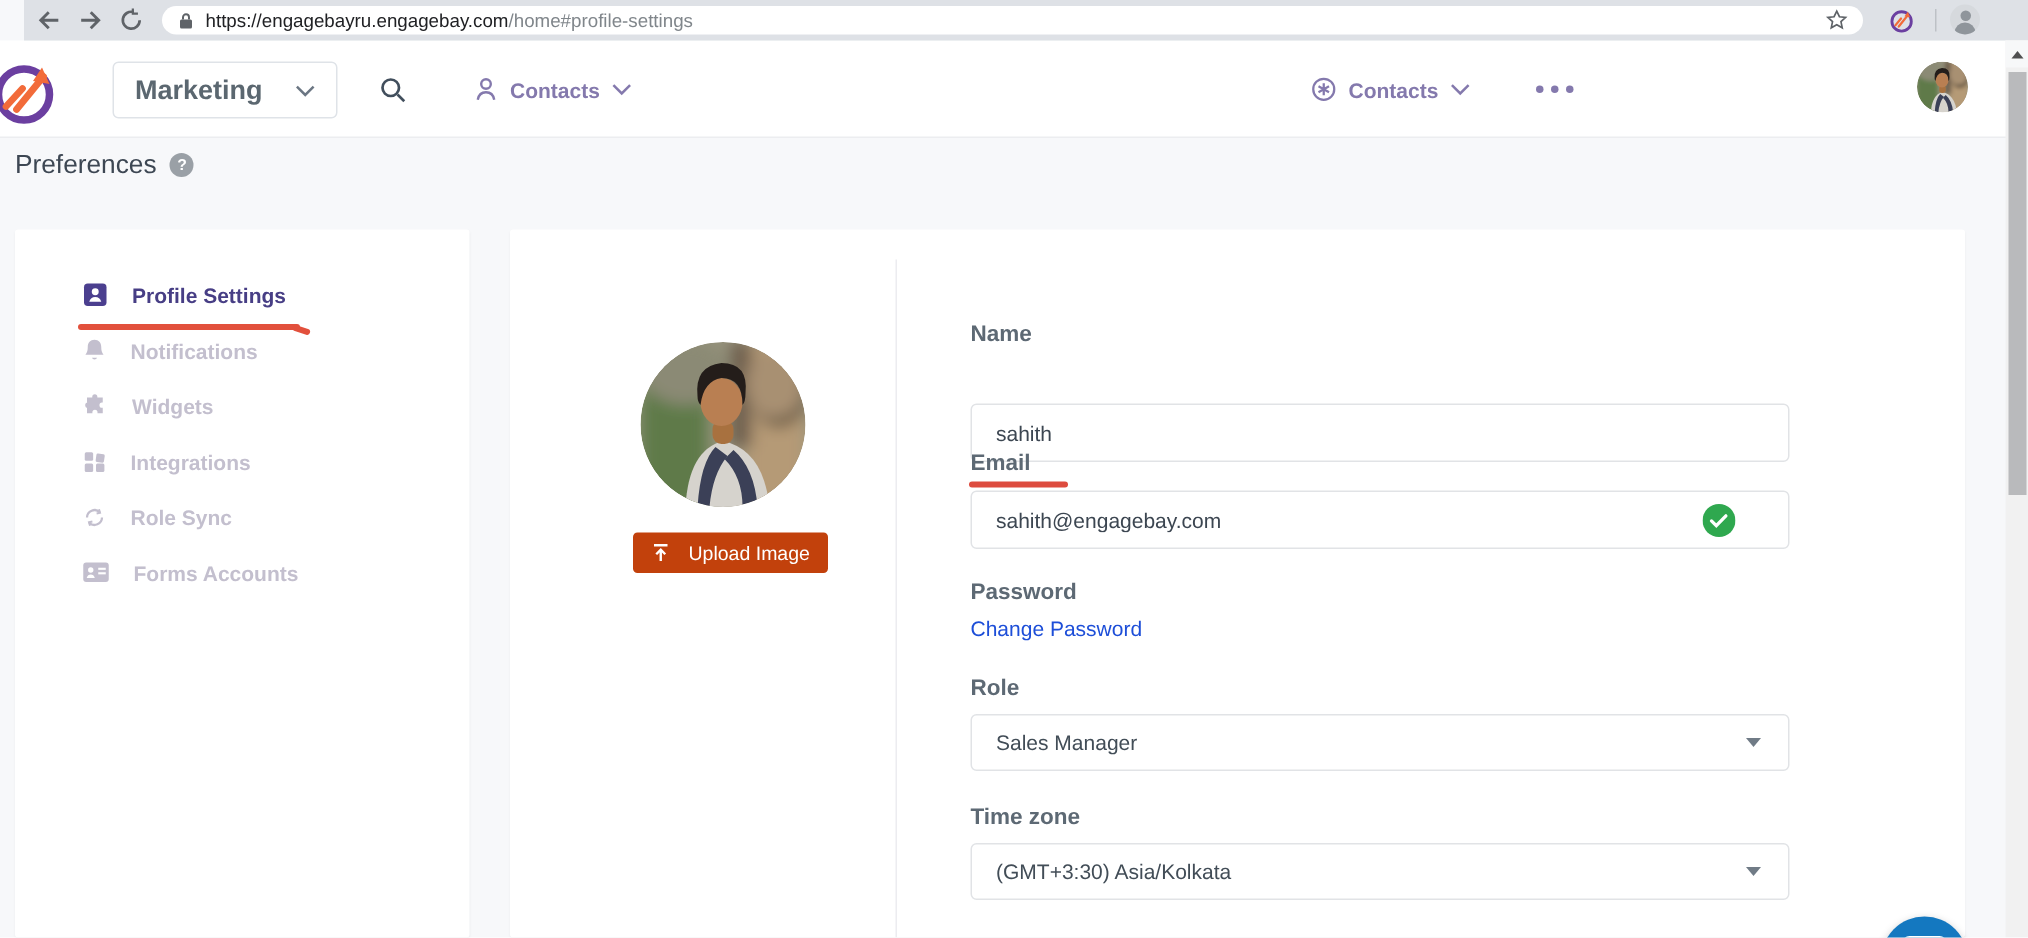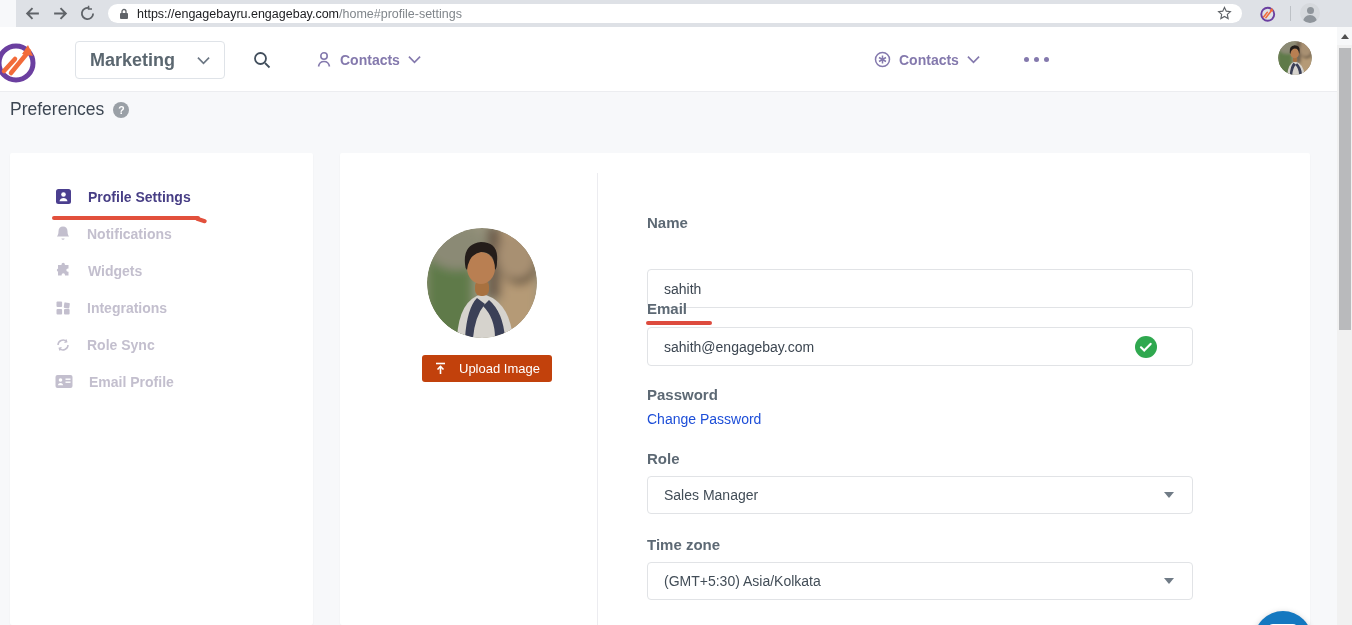--- a/index.html
+++ b/index.html
@@ -269,21 +269,21 @@
       <span>Role Sync</span>
     </div>
     <div class="side-item">
       <svg width="18" height="15" viewBox="0 0 18 15" fill="currentColor">
           <rect x="0.5" y="1" width="17" height="13" rx="2"></rect>
           <circle cx="5.5" cy="6" r="1.8" fill="#fff"></circle>
           <path d="M2.8 11.3c.4-1.6 1.5-2.3 2.7-2.3s2.3.7 2.7 2.3z" fill="#fff"></path>
           <rect x="10.5" y="4.5" width="5" height="1.4" fill="#fff"></rect>
           <rect x="10.5" y="7.5" width="5" height="1.4" fill="#fff"></rect>
         </svg>
-      <span>Email Profile</span>
+      <span>Forms Accounts</span>
     </div>
     <div class="active-underline"></div>
   </div>
 </div>
 
 <div class="card main-card">
   <div class="v-divider"></div>
 
   <div class="profile-photo">
     <svg width="110" height="110" viewBox="0 0 110 110">
@@ -317,21 +317,21 @@
   <a class="link" style="top:258px">Change Password</a>
 
   <div class="field-label" style="top:297px">Role</div>
   <div class="select-box" style="top:323px">
     <span>Sales Manager</span>
     <span class="caret"></span>
   </div>
 
   <div class="field-label" style="top:383px">Time zone</div>
   <div class="select-box" style="top:409px">
-    <span>(GMT+5:30) Asia/Kolkata</span>
+    <span>(GMT+3:30) Asia/Kolkata</span>
     <span class="caret"></span>
   </div>
 </div>
 
 <div class="scrollbar">
   <div class="scroll-up">
       <i></i>
     </div>
   <div class="scroll-thumb"></div>
 </div>

